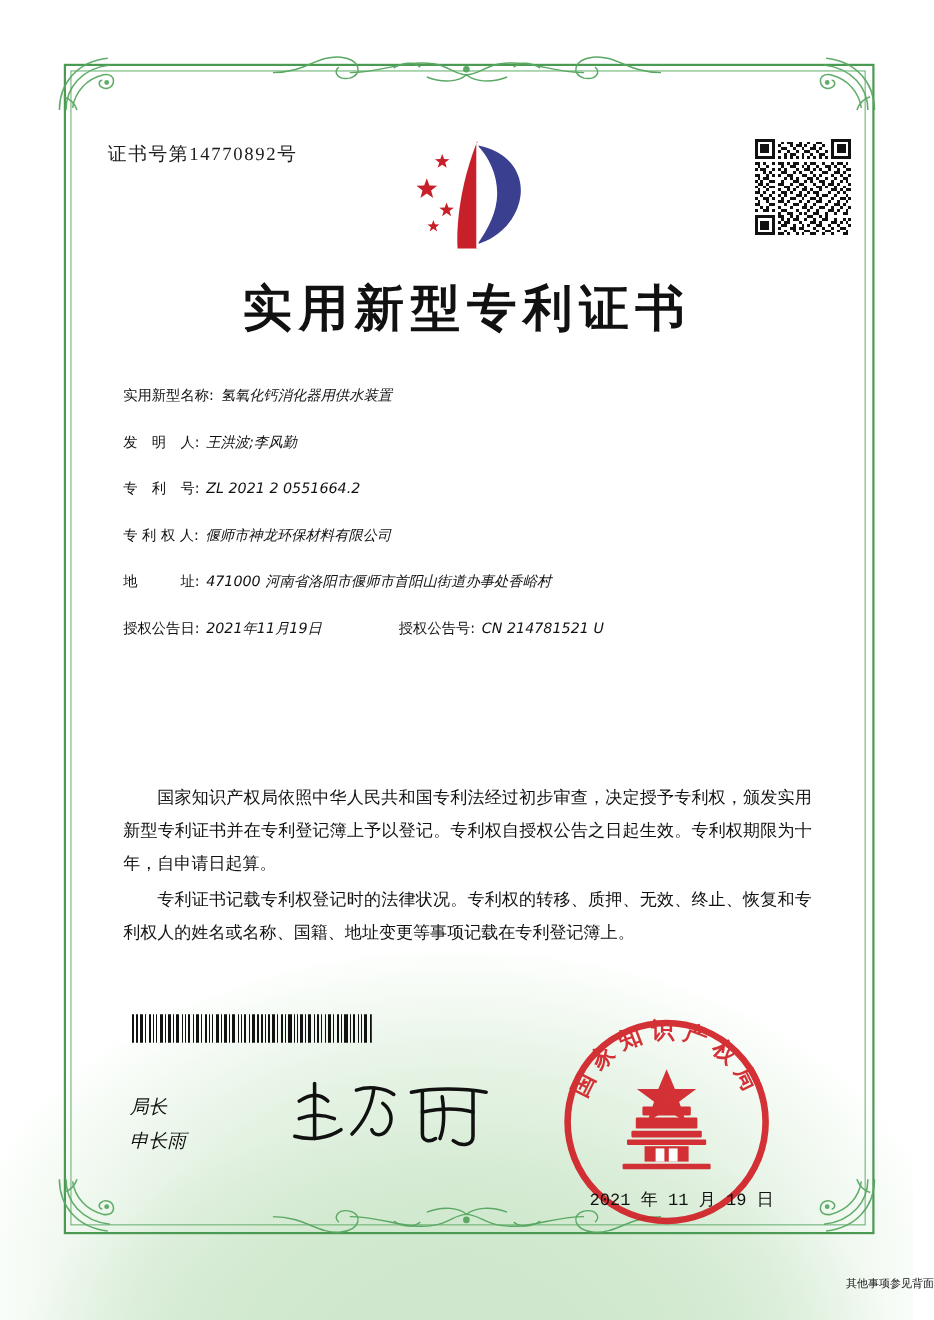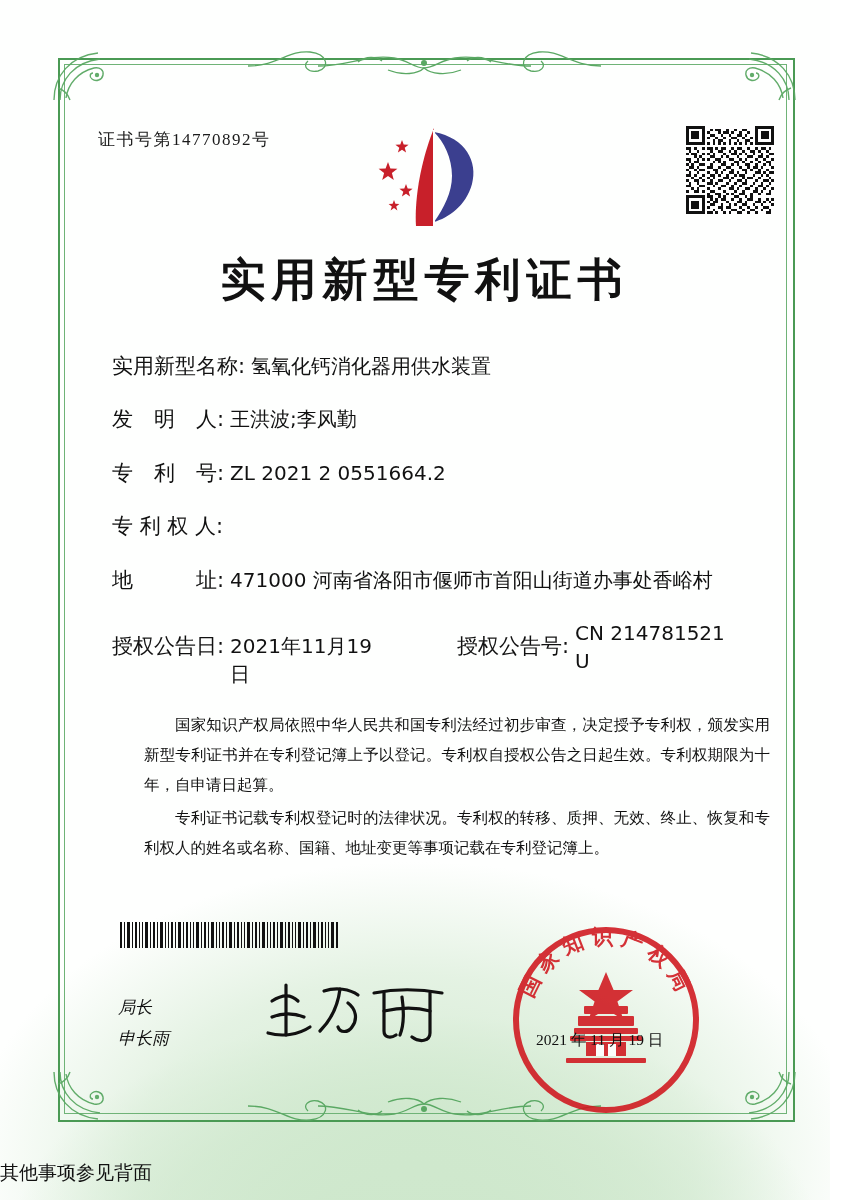--- a/index.html
+++ b/index.html
@@ -119,44 +119,44 @@
   .row {
     display: flex;
     align-items: baseline;
     margin-bottom: 24px;
     font-size: 16.5px;
     line-height: 1.4;
   }
   .row .lbl {
     white-space: nowrap;
     font-family: "DejaVu Sans", "Liberation Sans", sans-serif;
-    font-size: 21px;
+    font-size: 13px;
     color: #111;
   }
   .row .val {
     margin-left: 6px;
     font-family: "DejaVu Sans", "Liberation Sans", sans-serif;
-    font-size: 20px;
-    color: #111;
+    font-size: 13px;
+    color: #111;
+    font-style: italic;
   }
 
   .row-dual { display:flex; align-items: baseline; }
   .row-dual .second { margin-left: 70px; display:flex; align-items:center; }
 
   
   .paras {
     position: absolute;
     left: 112px; top: 710px;
     width: 626px;
     font-family: "DejaVu Sans", "Liberation Sans", sans-serif;
     font-size: 15.5px;
     line-height: 1.95;
     text-align: justify;
     color: #111;
-    margin-left: 32px;
   }
   .paras p { margin: 0 0 2px 0; text-indent: 2em; }
 
   
   .barcode {
     position: absolute;
     left: 120px; top: 922px;
     width: 218px; height: 26px;
     display: block;
   }
@@ -183,43 +183,43 @@
   
   .seal {
     position: absolute;
     left: 508px; top: 922px;
     width: 196px; height: 196px;
   }
   .seal svg { display:block; width:100%; height:100%; }
 
   .seal-date {
     position: absolute;
-    left: 536px; top: 1030px;
-    font-family: Liberation Serif, serif;
+    left: 536px; top: 1080px;
+    font-family: Liberation Mono, monospace;
     font-size: 15.5px;
     color: #111;
   }
 
   
   .page-no {
     position: absolute;
     left: 0; top: 1118px;
     width: 849px;
     text-align: center;
     font-family: "DejaVu Sans", "Liberation Sans", sans-serif;
     font-size: 14.5px;
     color: #111;
   }
   .back-note {
     position: absolute;
     left: 0; top: 1160px;
     width: 849px;
-    text-align: left;
-    font-family: "DejaVu Sans", "Liberation Sans", sans-serif;
-    font-size: 19px;
+    text-align: right;
+    font-family: "DejaVu Sans", "Liberation Sans", sans-serif;
+    font-size: 10px;
     color: #111;
   }
 </style>
 </head>
 <body>
 
 <div class="page">
 
   <div class="frame-outer"></div>
   <div class="frame-inner"></div>
@@ -373,20 +373,21 @@
     </div>
 
     <div class="row">
       <span class="lbl">专　利　号:</span>
       <span class="val">ZL 2021 2 0551664.2</span>
     </div>
 
 
     <div class="row">
       <span class="lbl">专 利 权 人:</span>
+      <span class="val">偃师市神龙环保材料有限公司</span>
     </div>
 
     <div class="row">
       <span class="lbl">地　　　址:</span>
       <span class="val">471000 河南省洛阳市偃师市首阳山街道办事处香峪村</span>
     </div>
 
     <div class="row row-dual">
       <span class="lbl">授权公告日:</span>
       <span class="val">2021年11月19日</span>

